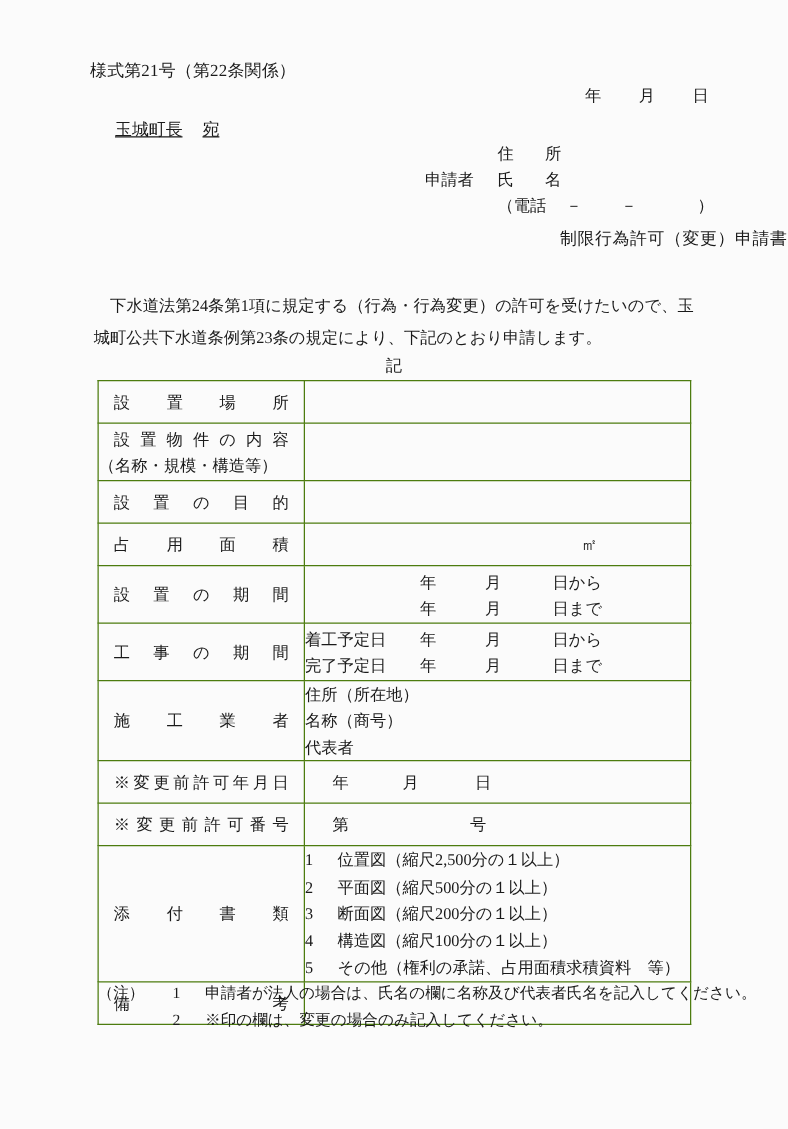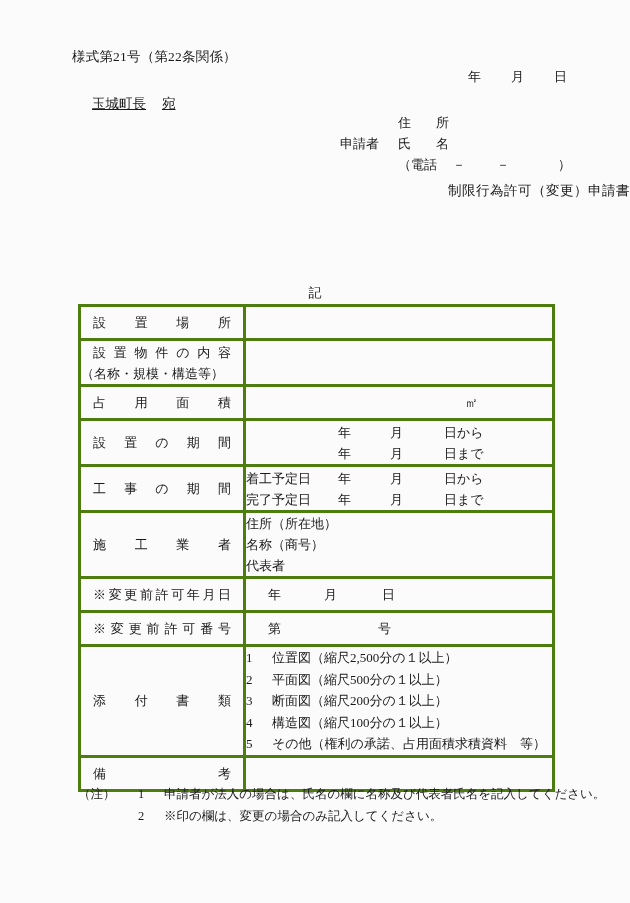--- a/index.html
+++ b/index.html
@@ -108,21 +108,21 @@
   .form-table {
     position: absolute;
     left: 78px;
     top: 304px;
     width: 474px;
     border-collapse: collapse;
     table-layout: fixed;
     font-size: 13px;
   }
   .form-table td {
-    border: 3px solid #4d7c0f;
+    border: 1px solid #4d7c0f;
     padding: 0;
     vertical-align: middle;
     margin-left: 37px;
   }
   .col-label { width: 165px; }
   .col-value { width: 309px; }
 
   .lbl-cell {
     text-align: center;
     padding: 6px 12px;
@@ -216,20 +216,21 @@
     <div class="applicant-row">
       <span class="lead">申請者</span><span class="lbl">氏　名</span>
     </div>
     <div class="tel-row">
       <span class="lead"></span><span>（電話</span><span class="dash">－</span><span class="dash">－</span><span class="tail">）</span>
     </div>
   </div>
 
   <div class="doc-title">制限行為許可（変更）申請書</div>
 
+  <div class="body-text"><span class="indent"></span><span>下水道法第24条第1項に規定する（行為・行為変更）の許可を受けたいので、玉城町公共下水道条例第23条の規定により、下記のとおり申請します。</span></div>
 
   <div class="ki">記</div>
 
   <table class="form-table">
     <colgroup>
         <col class="col-label">
         <col class="col-value">
       </colgroup>
     <tbody>
 
@@ -241,20 +242,26 @@
       </tr>
 
       <tr class="r-h46">
         <td class="lbl-cell">
           <span class="lbl-spread">設置物件の内容</span>
           <span class="lbl-plain">（名称・規模・構造等）</span>
         </td>
         <td class="val-cell blank"></td>
       </tr>
 
+      <tr class="r-h34">
+        <td class="lbl-cell">
+          <span class="lbl-spread">設置の目的</span>
+        </td>
+        <td class="val-cell blank"></td>
+      </tr>
 
       <tr class="r-h34">
         <td class="lbl-cell">
           <span class="lbl-spread">占用面積</span>
         </td>
         <td class="val-cell">
           <span class="area-line">㎡</span>
         </td>
       </tr>
 

